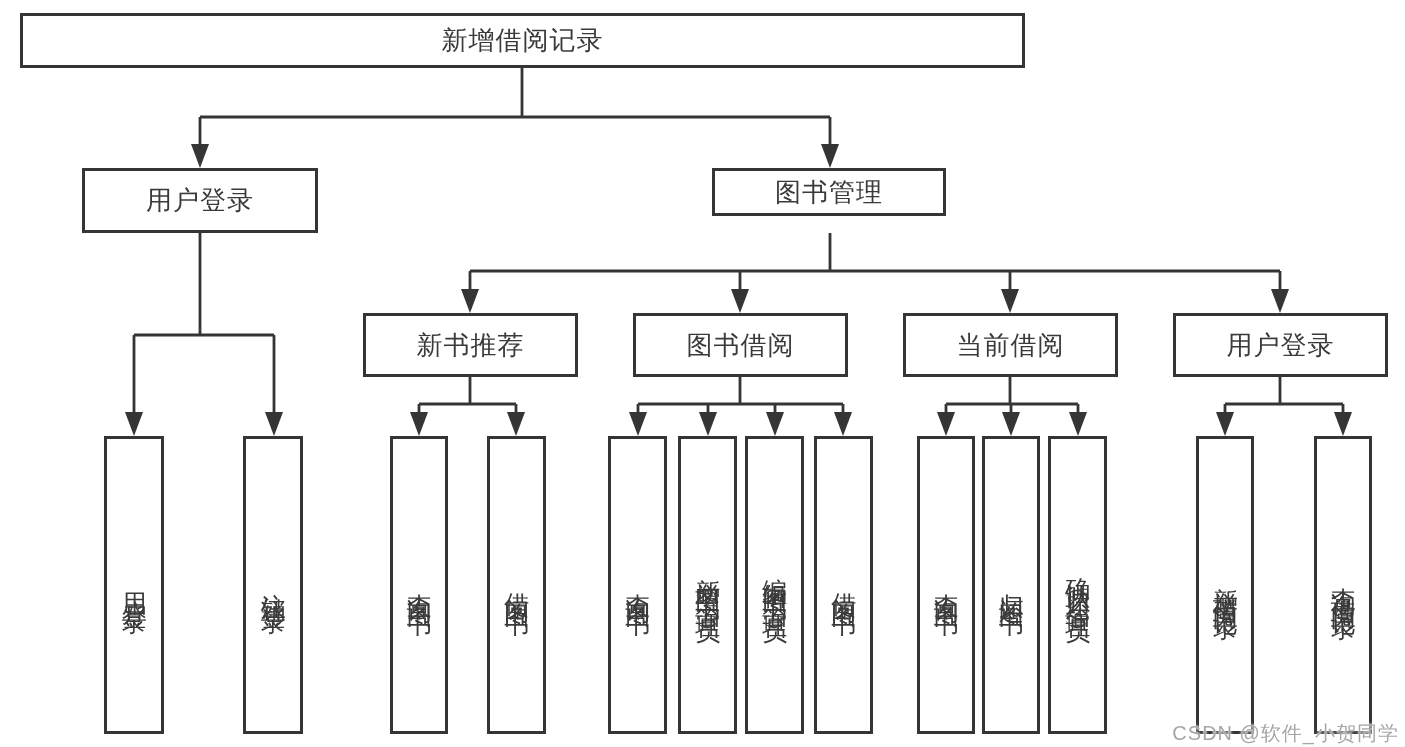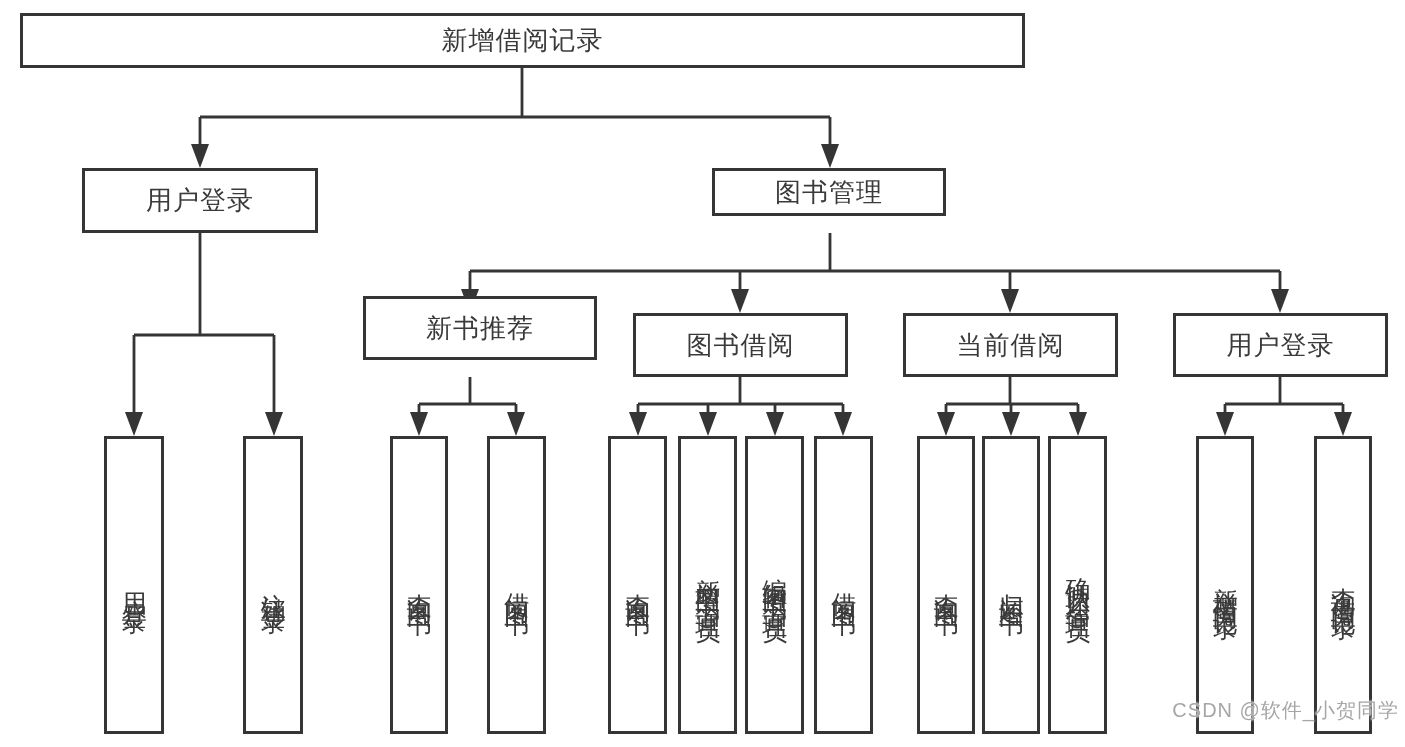--- a/index.html
+++ b/index.html
@@ -37,21 +37,21 @@
   }
   .node.v span{
     writing-mode:vertical-rl;
     text-orientation:mixed;
     font-size:25px;
     letter-spacing:6px;
     line-height:1.1;
   }
   .watermark{
     position:absolute;
-    top:697px;right:6px;
+    top:720px;right:6px;
     font-size:20px;
     color:var(--wm);
     letter-spacing:1px;
     white-space:nowrap;
     text-shadow:0 0 3px #fff, 0 0 2px #fff;
     z-index:5;
   }
 </style>
 </head>
 <body>
@@ -92,21 +92,21 @@
     <span>新增借阅记录</span>
   </div>
 
   <div class="node h" style="left:82px;top:168px;width:236px;height:65px">
     <span>用户登录</span>
   </div>
   <div class="node h" style="left:712px;top:168px;width:234px;height:48px">
     <span>图书管理</span>
   </div>
 
-  <div class="node h" style="left:363px;top:296px;width:234px;height:64px">
+  <div class="node h" style="left:363px;top:313px;width:215px;height:64px">
     <span>新书推荐</span>
   </div>
   <div class="node h" style="left:633px;top:313px;width:215px;height:64px">
     <span>图书借阅</span>
   </div>
   <div class="node h" style="left:903px;top:313px;width:215px;height:64px">
     <span>当前借阅</span>
   </div>
   <div class="node h" style="left:1173px;top:313px;width:215px;height:64px">
     <span>用户登录</span>

